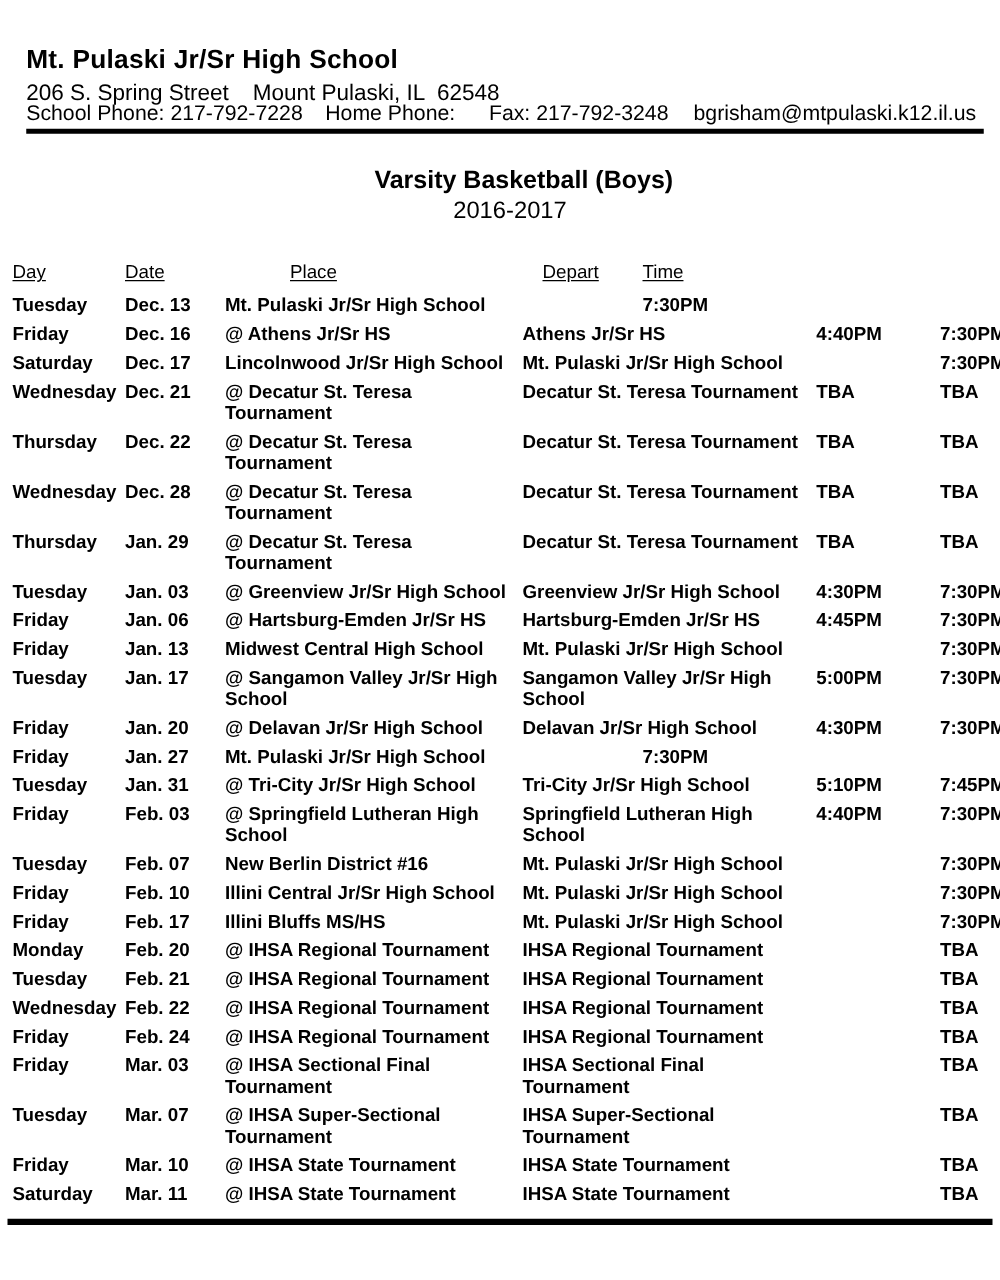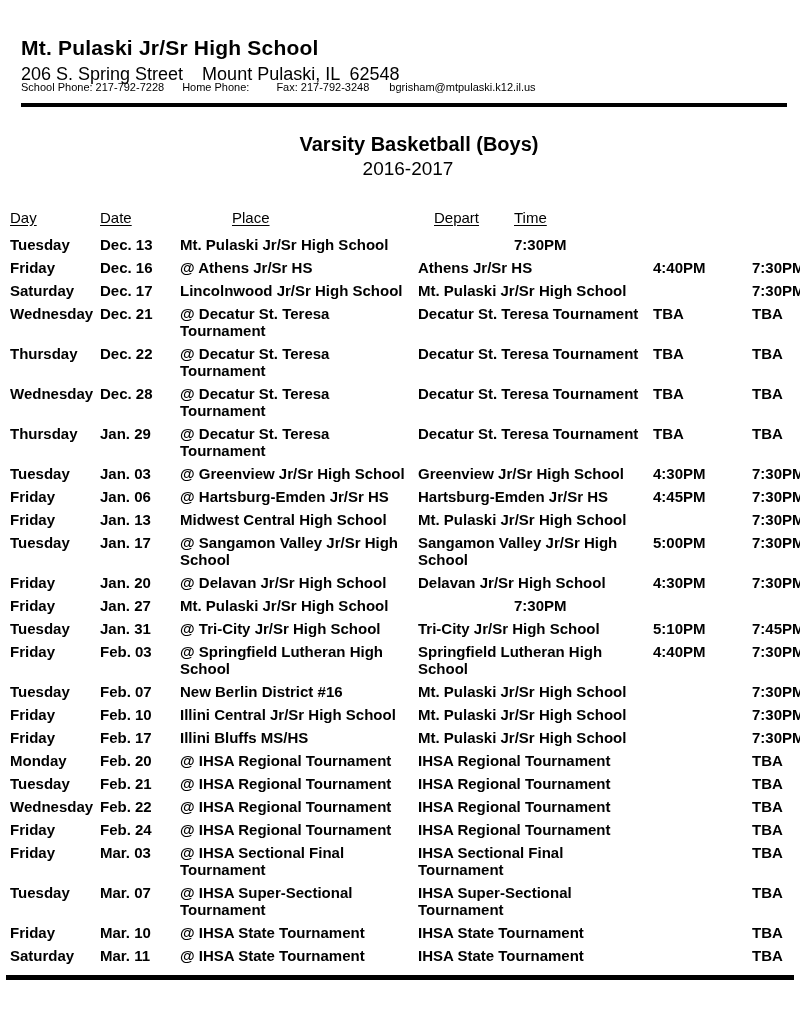--- a/index.html
+++ b/index.html
@@ -29,21 +29,21 @@
     top: 64px;
     font-size: 18px;
     display: flex;
     white-space: pre;
   }
   .address-line .seg-1 { margin-left: 19px; }
   .contact-line {
     position: absolute;
     left: 21px;
     top: 81px;
-    font-size: 11px;
+    font-size: 17px;
     display: flex;
     white-space: pre;
   }
   .contact-line .seg-1 { margin-left: 18px; }
   .contact-line .seg-2 { margin-left: 27px; }
   .contact-line .seg-3 { margin-left: 20px; }
   .rule-top {
     position: absolute;
     left: 21px;
     top: 103px;

